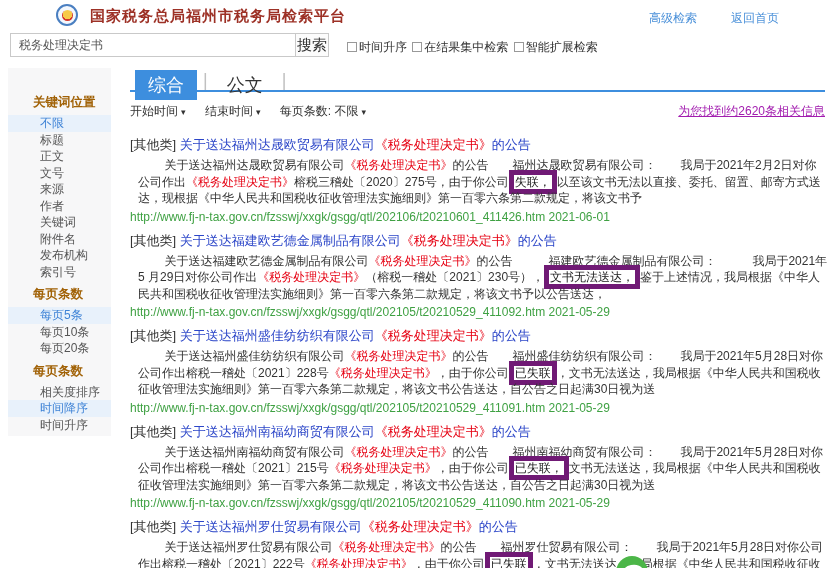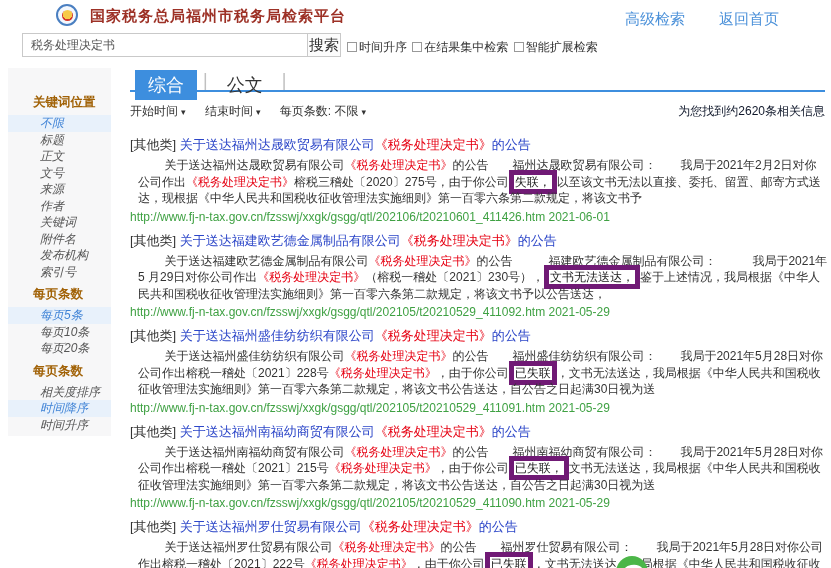--- a/index.html
+++ b/index.html
@@ -16,64 +16,63 @@
     display:flex; align-items:center; justify-content:center;
   }
   .logo .emblem {
     width:11px; height:11px; border-radius:50%;
     background:radial-gradient(circle at 50% 40%, #f7c948 0 55%, #d2342a 56% 100%);
   }
   .site-title {
     position:absolute; left:90px; top:7px;
     font-size:15px; font-weight:bold; color:#9d3126; letter-spacing:1px;
   }
-  .top-links { position:absolute; right:52px; top:10px; font-size:15px; }
+  .top-links { position:absolute; right:52px; top:10px; font-size:12px; }
   .top-links span { color:#4a90d9; cursor:pointer; }
   .top-links .gap { display:inline-block; width:34px; }
   
   .search-wrap { position:absolute; left:10px; top:33px; height:24px; display:flex; }
   .search-input {
     width:285px; height:24px; border:1px solid #c9c9c9; border-right:none;
     font-size:12px; color:#555; padding:0 8px; outline:none;
     font-family:"Liberation Sans","DejaVu Sans",sans-serif;
-    margin-left:12px;
   }
   .search-btn {
     width:34px; height:24px; border:1px solid #c9c9c9; background:#fcfcfc;
     font-size:15px; color:#333; cursor:pointer;
     font-family:"Liberation Sans","DejaVu Sans",sans-serif;
   }
   .search-opts { position:absolute; left:347px; top:39px; font-size:12px; color:#333; }
   .search-opts label { margin-right:2px; cursor:pointer; }
   .cbx {
     display:inline-block; width:10px; height:10px; border:1px solid #999;
     background:#fff; vertical-align:-1px; margin-right:2px;
   }
   
   .sidebar {
     position:absolute; left:8px; top:68px; width:103px; height:368px;
     background:#f7f7f8; padding-top:20px;
   }
   .side-h { font-size:12.5px; font-weight:bold; color:#a16207; padding:6px 0 4px 25px; }
-  .side-i { font-size:12px; color:#555; padding:2px 0 2px 32px; line-height:12.5px; cursor:pointer;font-style:italic; }
+  .side-i { font-size:12px; color:#555; padding:2px 0 2px 32px; line-height:12.5px; cursor:pointer; }
   .side-i.active { color:#3f83d6; background:#e8f1fb; }
   
   .tabs {
     position:absolute; left:130px; top:70px; width:695px; height:22px;
     border-bottom:2px solid #3d8ede; font-size:18px;
   }
   .tab { display:inline-block; padding:3px 13px; cursor:pointer; vertical-align:top; }
   .tab.active { background:#3d8ede; color:#fff; margin-left:5px; }
   .tab.plain { color:#333; }
   .tab-sep { color:#c0c0c0; margin:0 6px; }
   
   .filter-row { position:absolute; left:130px; top:103px; width:695px; font-size:12px; color:#333; }
   .filter-item { margin-right:16px; cursor:pointer; }
   .chev { font-size:9px; color:#333; margin-left:3px; }
-  .result-count { float:right; color:#0f172a; }
+  .result-count { float:right; color:#a21caf;text-decoration:underline; }
   
   .results { position:absolute; left:130px; top:136px; width:698px; }
   .result { margin-bottom:7px; }
   .r-title { font-size:13px; line-height:17px; color:#2c46c8; cursor:pointer; }
   .seg-prefix { color:#333; }
   .seg-link { color:#2c46c8; }
   .seg-redlink { color:#e60012; }
   .r-snippet {
     font-size:12px; line-height:16.5px; color:#333;
     margin-top:4px; padding-left:8px; text-indent:2.2em;

